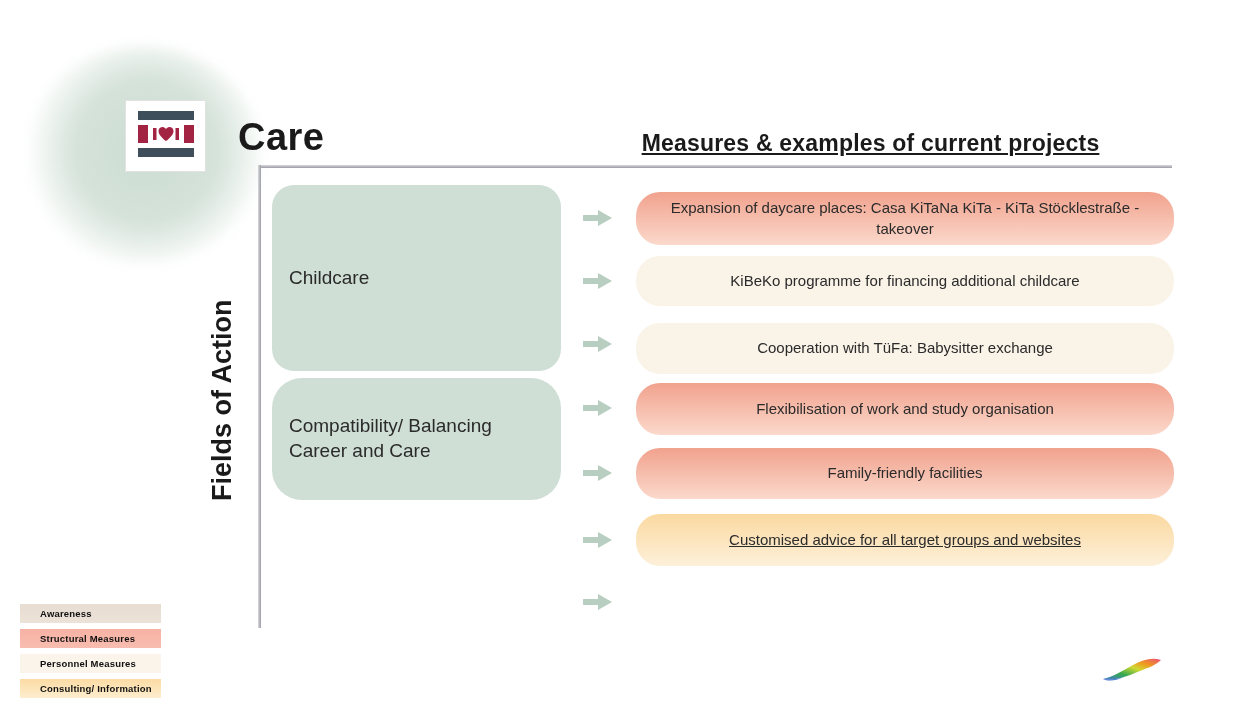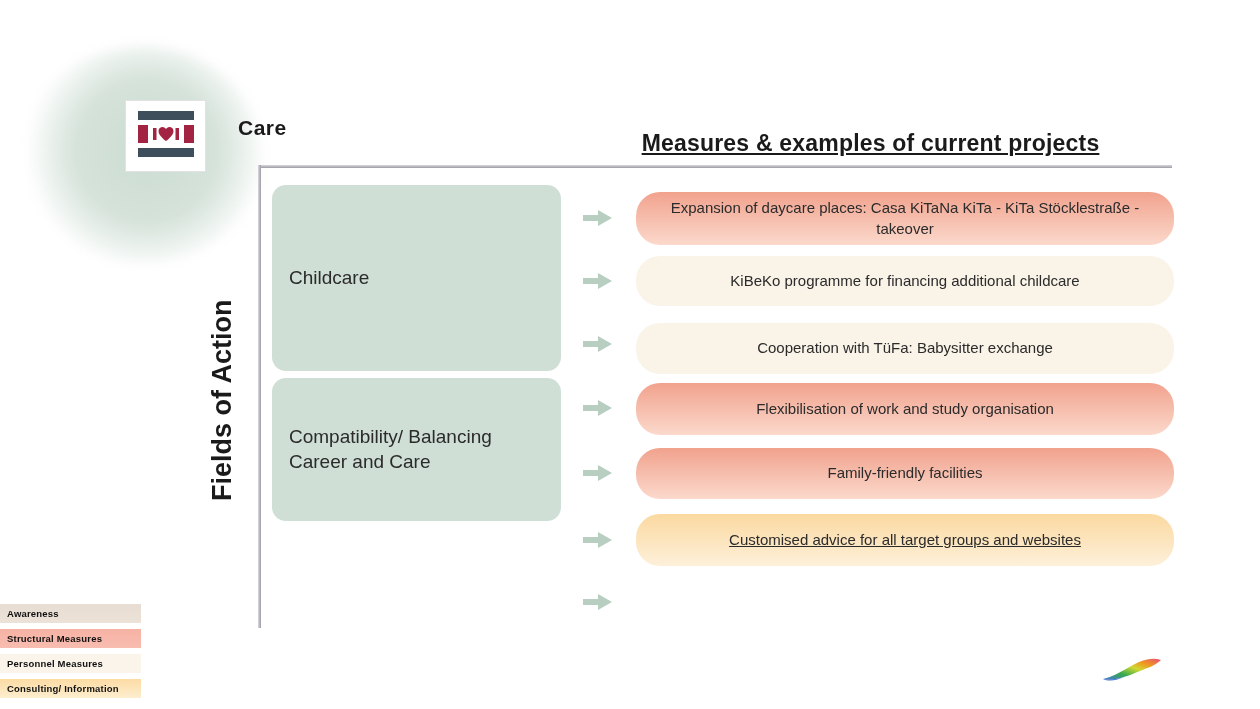--- a/index.html
+++ b/index.html
@@ -11,21 +11,21 @@
   .blob{
     position:absolute;left:22px;top:46px;width:240px;height:218px;border-radius:50%;
     background:radial-gradient(circle at 52% 48%, rgba(202,219,208,.95) 0%, rgba(202,219,208,.8) 42%, rgba(202,219,208,0) 72%);
     filter:blur(6px);
   }
   .logo-box{
     position:absolute;left:125px;top:100px;width:81px;height:72px;background:#fff;
     border:1px solid #e2e2e2;box-sizing:border-box;display:flex;align-items:center;justify-content:center;
   }
   .page-title{
-    position:absolute;left:238px;top:116px;font-size:21px;font-weight:bold;letter-spacing:.5px;
+    position:absolute;left:238px;top:116px;font-size:38px;font-weight:bold;letter-spacing:.5px;
   }
   .right-heading{
     position:absolute;left:618px;top:130px;width:505px;text-align:center;
     font-size:23px;font-weight:bold;letter-spacing:.2px;text-decoration:underline;
   }
   .h-divider{
     position:absolute;left:258px;top:165px;width:914px;height:3px;
     background:linear-gradient(to bottom,#d9d9dd,#9b9ca4);
   }
   .v-divider{
@@ -37,40 +37,40 @@
     display:flex;align-items:center;justify-content:center;
     writing-mode:vertical-rl;transform:rotate(180deg);
     font-size:27px;font-weight:bold;white-space:nowrap;
   }
   .field{
     position:absolute;left:272px;width:289px;background:#cfdfd5;
     display:flex;align-items:center;padding-left:17px;box-sizing:border-box;
     font-size:19px;color:#2b2b2b;line-height:1.3;
   }
   .field .txt{width:225px;}
-  .f1{top:185px;height:186px;border-radius:14px;}
-  .f2{top:378px;height:143px;border-radius:14px;}
+  .f1{top:185px;height:186px;border-radius:22px;}
+  .f2{top:378px;height:122px;border-radius:30px;}
   .f3{top:507px;height:128px;border-radius:30px;}
   .arrow{position:absolute;left:583px;width:29px;height:16px;}
   .a1{top:210px}.a2{top:273px}.a3{top:336px}.a4{top:400px}.a5{top:465px}.a6{top:532px}.a7{top:594px}
   .measure{
     position:absolute;left:636px;width:538px;border-radius:24px;
     display:flex;align-items:center;justify-content:center;text-align:center;
     font-size:15px;color:#2b2b2b;line-height:1.35;padding:2px 16px;box-sizing:border-box;
   }
   .m1{top:192px;height:53px;}
   .m2{top:256px;height:50px;}
   .m3{top:323px;height:51px;}
   .m4{top:383px;height:52px;}
   .m5{top:448px;height:51px;}
   .m6{top:514px;height:52px;}
   .m7{top:577px;height:52px;}
   .legend-item{
-    position:absolute;left:0;width:141px;height:19px;
-    display:flex;align-items:center;padding-left:7px;box-sizing:border-box;
+    position:absolute;left:20px;width:141px;height:19px;
+    display:flex;align-items:center;padding-left:20px;box-sizing:border-box;
     font-size:9.5px;font-weight:bold;color:#101010;letter-spacing:.2px;
   }
   .l1{top:604px}.l2{top:629px}.l3{top:654px}.l4{top:679px}
   .footer-logo{position:absolute;left:1100px;top:652px;width:64px;height:38px;}
 </style>
 </head>
 <body>
 
 <div class="slide">
 

